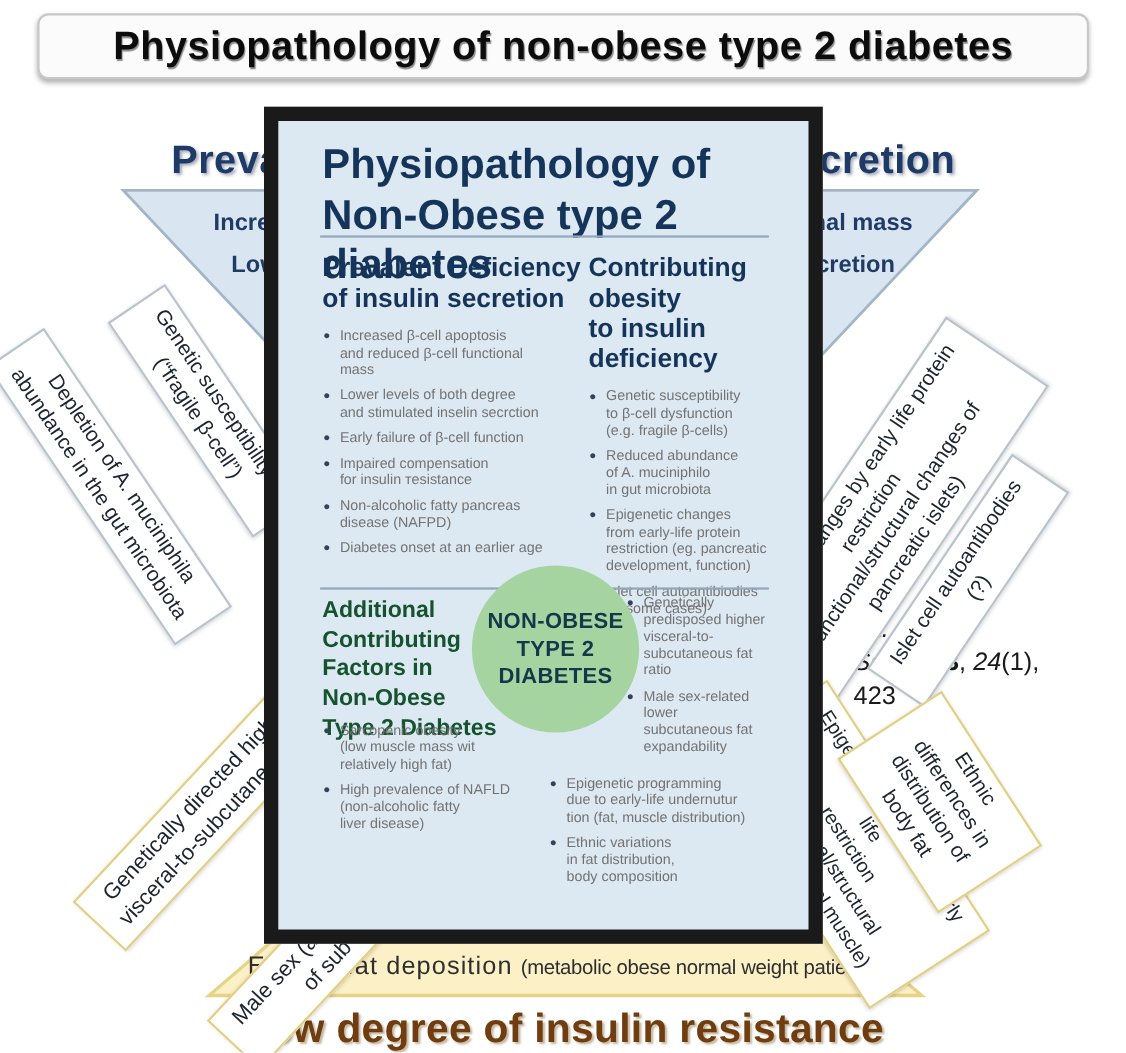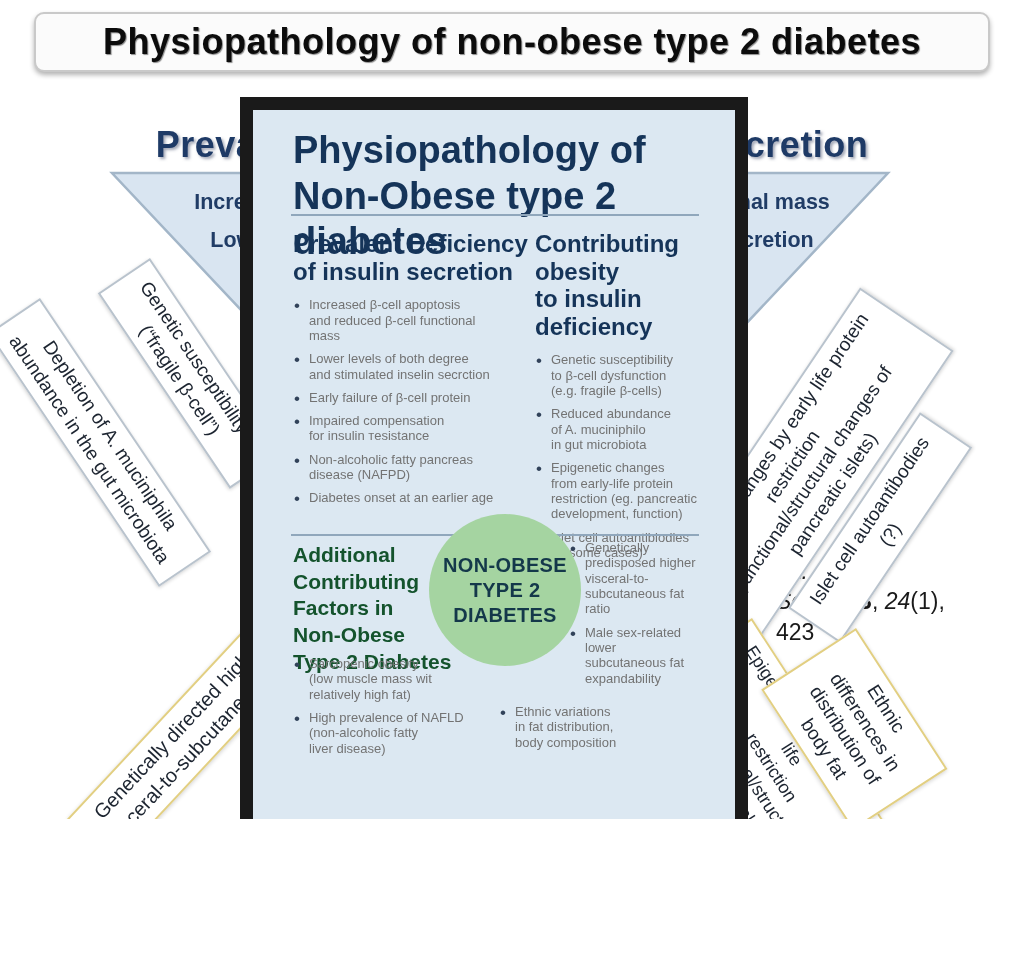--- a/index.html
+++ b/index.html
@@ -1,16 +1,16 @@
 <!DOCTYPE html>
 <html><head>
 <meta charset="utf-8">
 <style>
   html,body{margin:0;padding:0;background:#ffffff;}
-  #page{position:relative;width:1024px;height:819px;background:#ffffff;overflow:hidden;
+  #page{position:relative;width:1024px;height:957px;background:#ffffff;overflow:hidden;
         font-family:"Liberation Sans", sans-serif;}
   .ml{white-space:pre-line;}
 
   
   #banner{position:absolute;left:34px;top:12px;width:952px;height:56px;z-index:20;
           background:#fbfbfb;border:2px solid #c9c9c9;border-radius:10px;
           box-shadow:0 3px 5px rgba(0,0,0,.3);display:flex;align-items:center;justify-content:center;}
   #banner .t{font-size:36px;font-weight:800;color:#0c0c0c;letter-spacing:.5px;
              text-shadow:1px 1px 1px rgba(0,0,0,.45);}
 
@@ -138,21 +138,21 @@
 
       <div id="col-left">
         <div class="colhead ml">Prevalent Deficiency
 of insulin secretion</div>
         <ul class="blist">
             <li>Increased β-cell apoptosis
 and reduced β-cell functional
 mass</li>
             <li>Lower levels of both degree
 and stimulated inselin secrction</li>
-            <li>Early failure of β-cell protein</li>
+            <li>Early failure of β-cell function</li>
             <li>Impaired compensation
 for insulin тesistance</li>
             <li>Non-alcoholic fatty pancreas
 disease (NAFPD)</li>
             <li>Diabetes onset at an earlier age</li>
           </ul>
       </div>
 
       <div id="col-right">
         <div class="colhead ml">Contributing obesity
@@ -207,20 +207,23 @@
 (low muscle mass wit
 relatively high fat)</li>
             <li>High prevalence of NAFLD
 (non-alcoholic fatty
 liver disease)</li>
           </ul>
       </div>
 
       <div id="bullets-mid">
         <ul class="blist">
+            <li>Epigenetic programming
+due to early-life undernutur
+tion (fat, muscle distribution)</li>
             <li>Ethnic variations
 in fat distribution,
 body composition</li>
           </ul>
       </div>
     </div>
   </div>
 
 </div>
 

